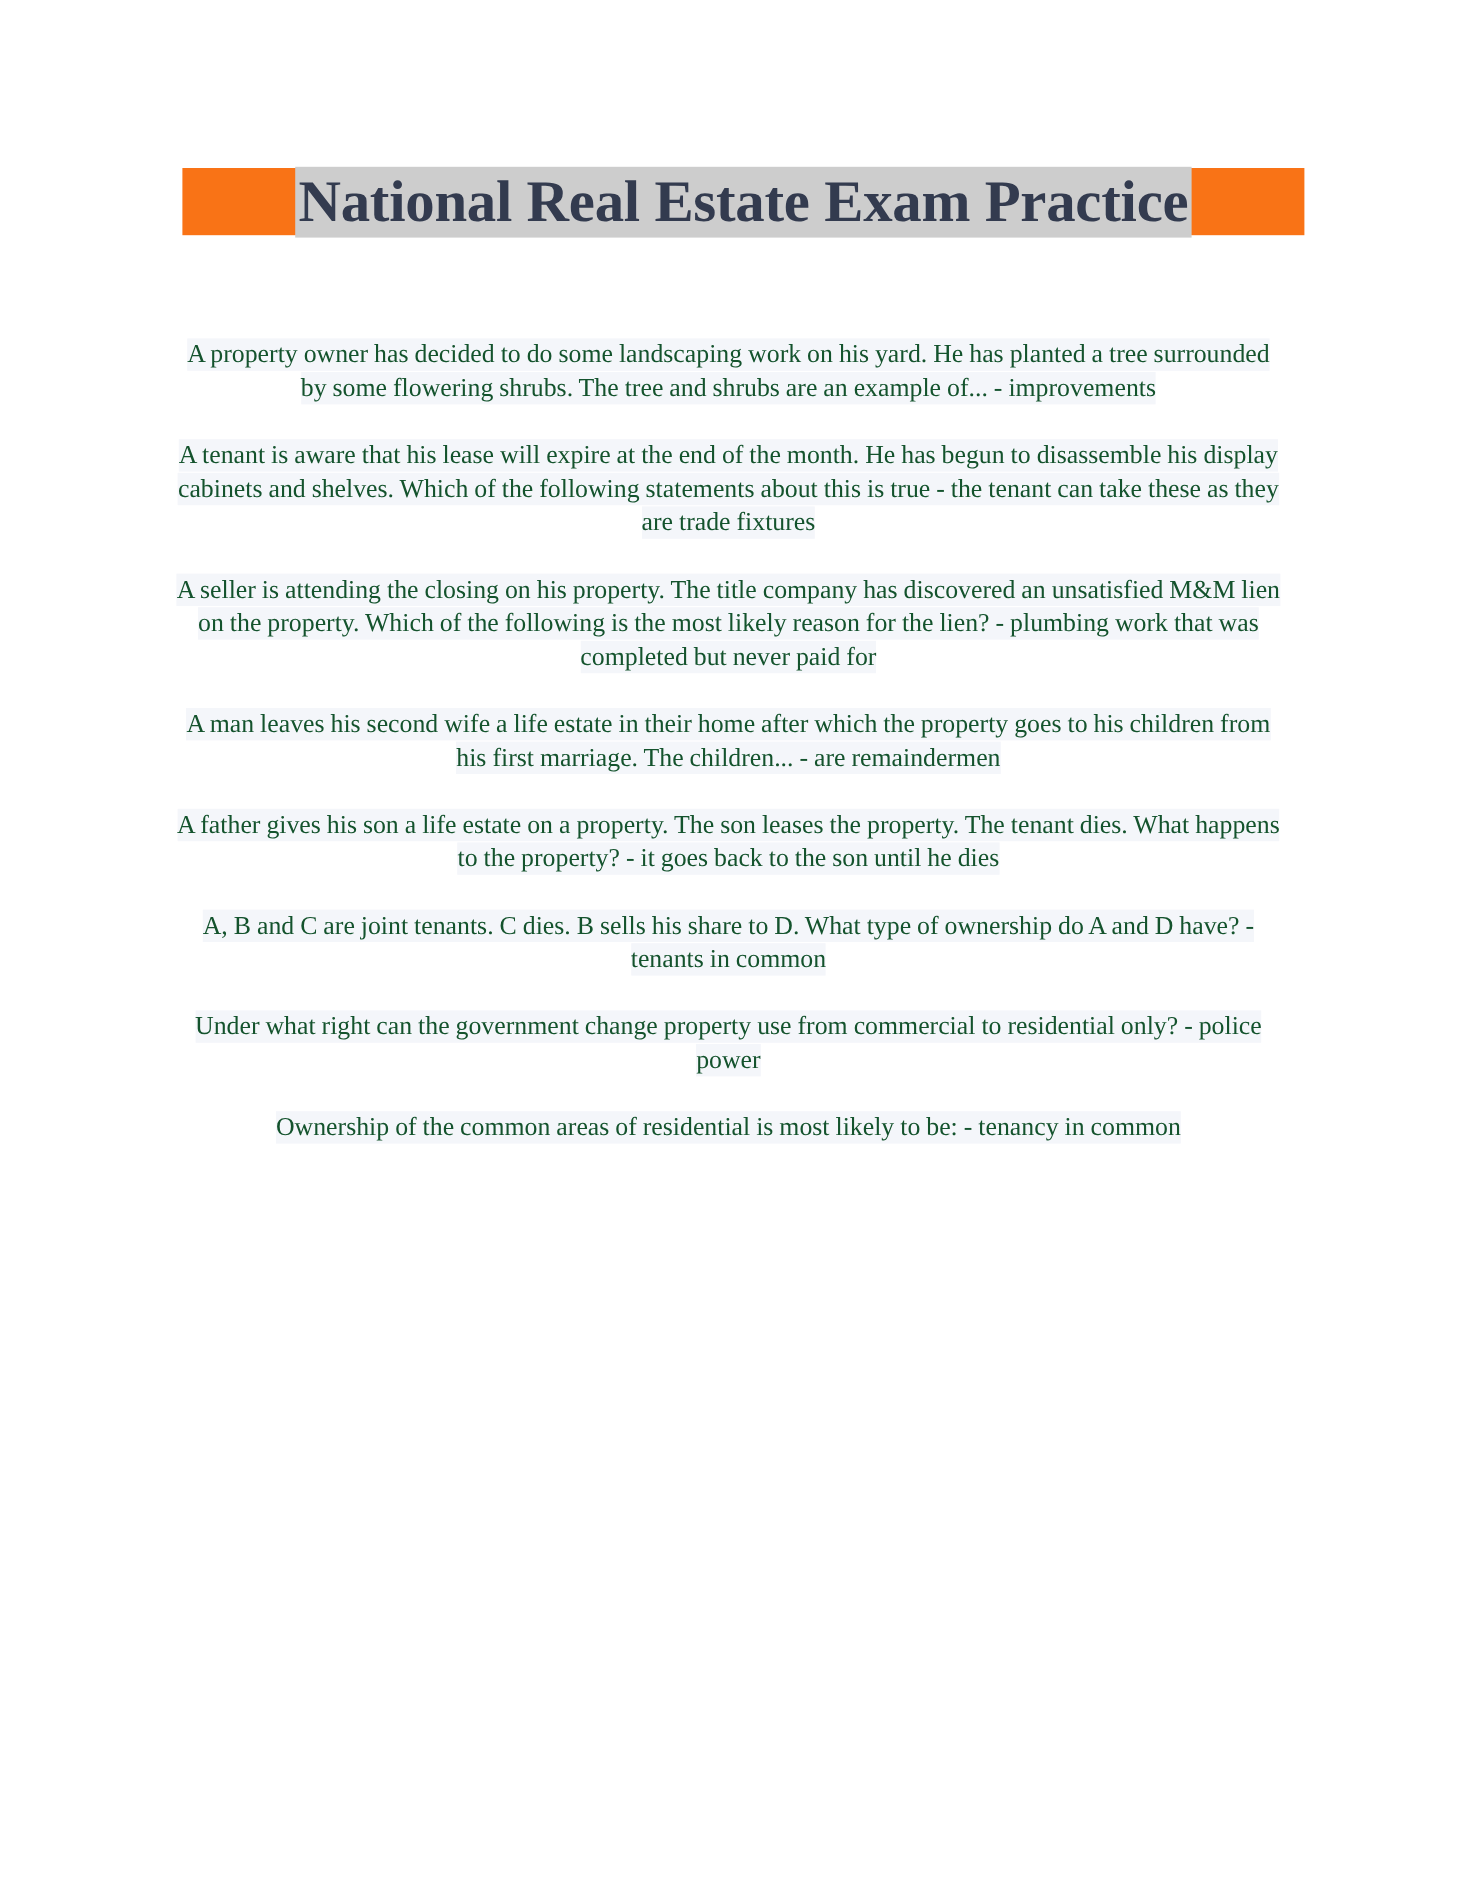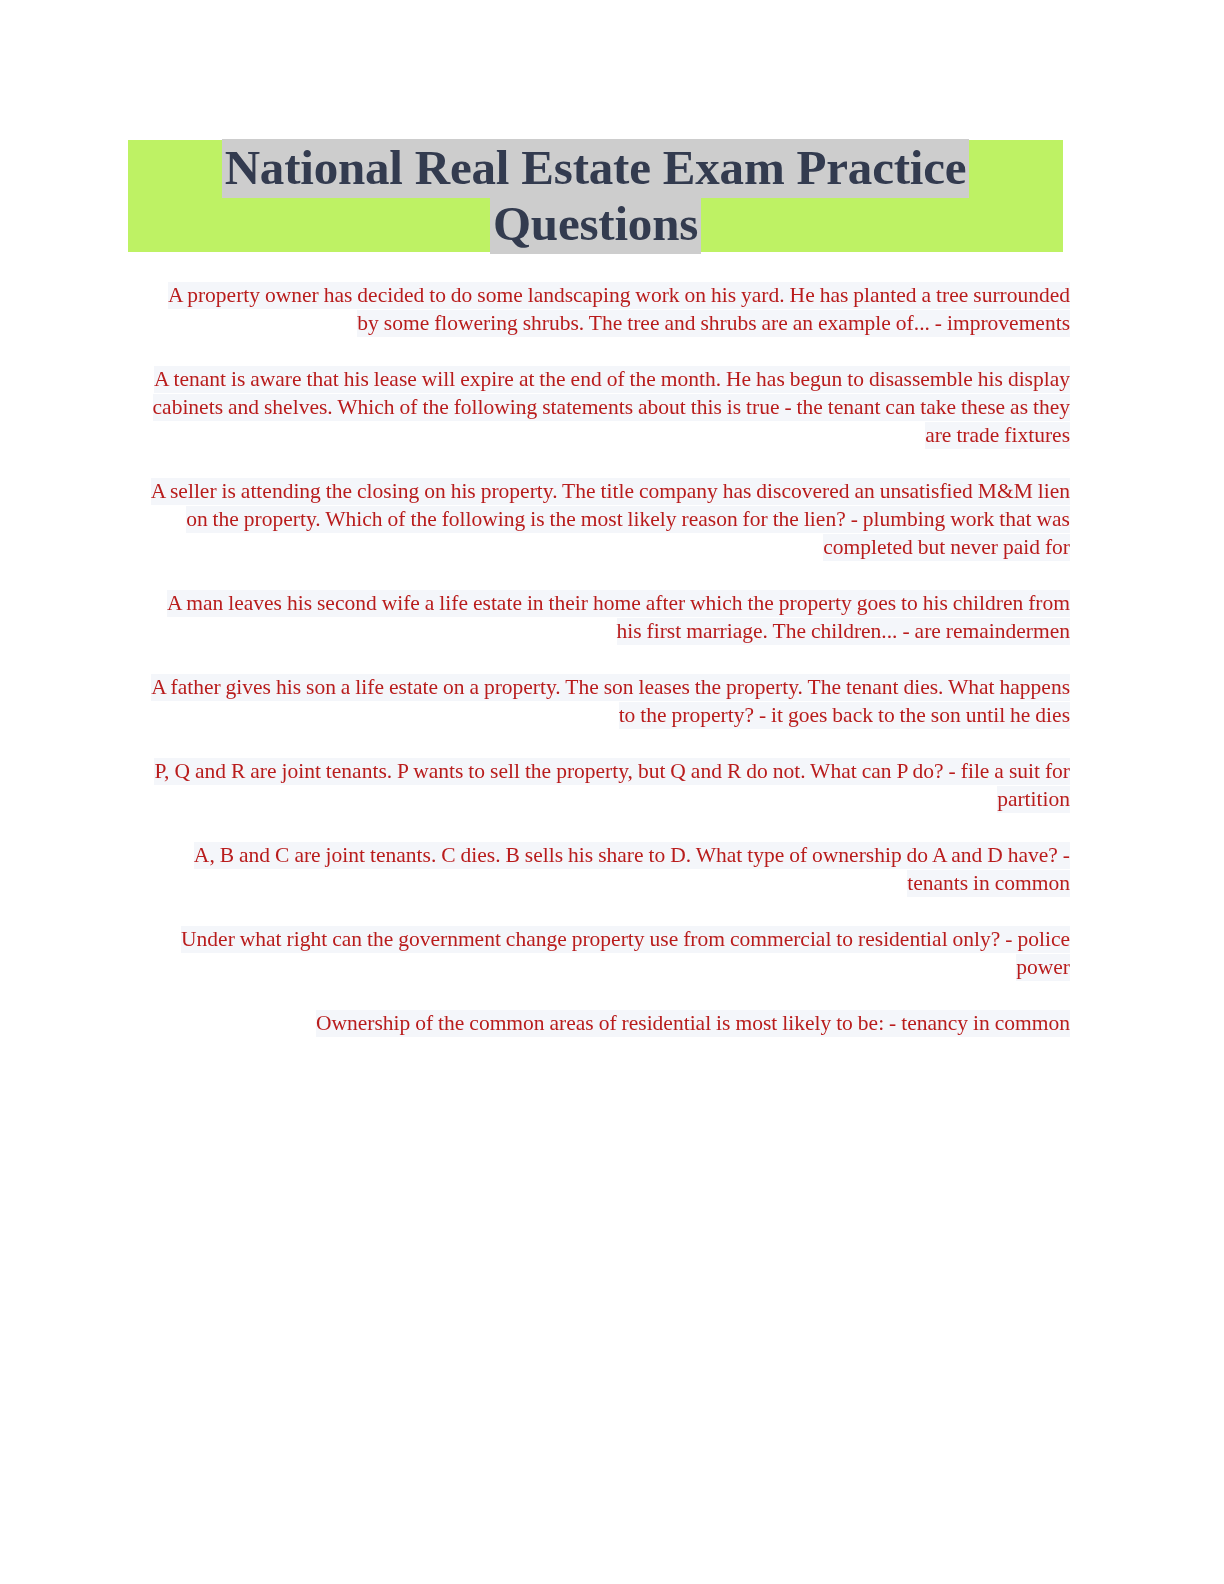--- a/index.html
+++ b/index.html
@@ -20,25 +20,25 @@
     position: relative;
     width: 1224px;
     height: 1584px;
     background: #ffffff;
     box-sizing: border-box;
   }
 
   
   .title-band {
     position: absolute;
-    left: 128px;
+    left: 152px;
     top: 140px;
     width: 935px;
     padding: 0;
-    background: #bef264;
+    background: #f97316;
     text-align: center;
   }
   .doc-title {
     margin: 0;
     font-family: "Liberation Serif", "DejaVu Serif", serif;
     font-weight: bold;
     font-size: 49px;
     line-height: 56px;
     letter-spacing: -0.2px;
     color: #333b4f;
@@ -56,46 +56,45 @@
   .body-wrap {
     position: absolute;
     left: 144px;
     top: 281px;
     width: 926px;
   }
   .qa {
     margin: 0 0 28px 0;
     font-size: 21.5px;
     line-height: 28px;
-    color: #b91c1c;
-    text-align: right;
+    color: #14532d;
+    text-align: center;
     word-spacing: -0.4px;
   }
   .qa:last-child { margin-bottom: 0; }
   .qa .hl {
     background: #f4f6fa;
     box-decoration-break: clone;
     -webkit-box-decoration-break: clone;
     padding: 1px 0 2px 0;
   }
 </style>
 </head>
 <body>
 
 <div class="page">
 
   <div class="title-band">
-    <h1 class="doc-title"><span class="hl">National Real Estate Exam Practice</span><br><span class="hl">Questions</span></h1>
+    <h1 class="doc-title"><span class="hl">National Real Estate Exam Practice</span><br></h1>
   </div>
 
   <div class="body-wrap">
     <p class="qa"><span class="hl">A property owner has decided to do some landscaping work on his yard. He has planted a tree surrounded by some flowering shrubs. The tree and shrubs are an example of... - improvements</span></p>
     <p class="qa"><span class="hl">A tenant is aware that his lease will expire at the end of the month. He has begun to disassemble his display cabinets and shelves. Which of the following statements about this is true - the tenant can take these as they are trade fixtures</span></p>
     <p class="qa"><span class="hl">A seller is attending the closing on his property. The title company has discovered an unsatisfied M&amp;M lien on the property. Which of the following is the most likely reason for the lien? - plumbing work that was completed but never paid for</span></p>
     <p class="qa"><span class="hl">A man leaves his second wife a life estate in their home after which the property goes to his children from his first marriage. The children... - are remaindermen</span></p>
     <p class="qa"><span class="hl">A father gives his son a life estate on a property. The son leases the property. The tenant dies. What happens to the property? - it goes back to the son until he dies</span></p>
-    <p class="qa"><span class="hl">P, Q and R are joint tenants. P wants to sell the property, but Q and R do not. What can P do? - file a suit for partition</span></p>
     <p class="qa"><span class="hl">A, B and C are joint tenants. C dies. B sells his share to D. What type of ownership do A and D have? - tenants in common</span></p>
     <p class="qa"><span class="hl">Under what right can the government change property use from commercial to residential only? - police power</span></p>
     <p class="qa"><span class="hl">Ownership of the common areas of residential is most likely to be: - tenancy in common</span></p>
   </div>
 
 </div>
 
 </body></html>

